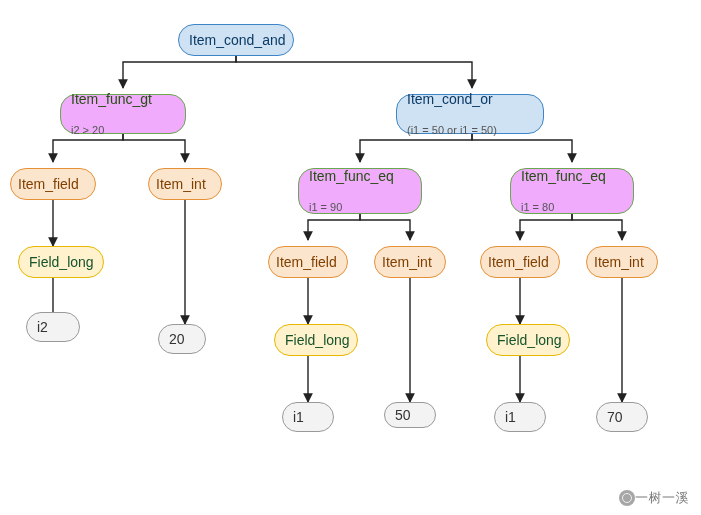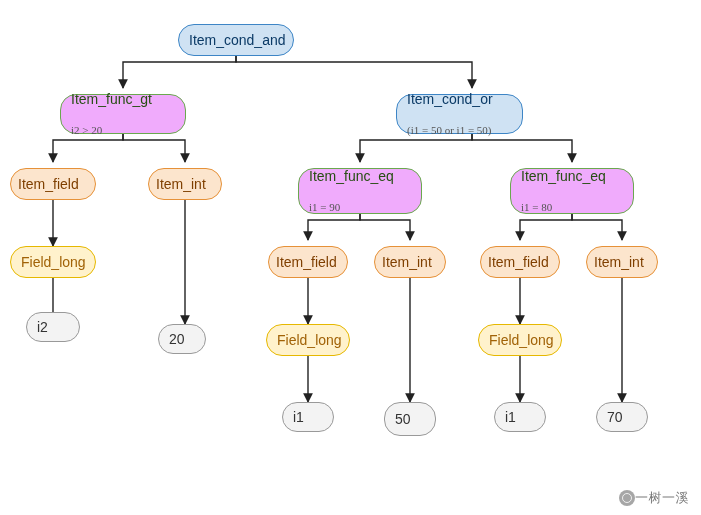--- a/index.html
+++ b/index.html
@@ -1,24 +1,24 @@
 <!DOCTYPE html>
 <html><head>
 <meta charset="utf-8">
 <style>
   * { box-sizing: border-box; margin: 0; padding: 0; }
   body { width: 701px; height: 515px; font-family: Arial, Helvetica, sans-serif; position: relative; background: #fff; }
   svg.wires { position: absolute; inset: 0; width: 701px; height: 515px; pointer-events: none; }
   .node { position: absolute; border: 1px solid; border-radius: 16px; display: flex; flex-direction: column; align-items: flex-start; justify-content: center; padding: 6px 10px; font-size: 14px; line-height: 1.2; }
   .node .title { font-weight: 400; }
-  .node .sub { font-size: 11px; color: #555; margin-top: 16px; font-family: Liberation Serif, serif; }
+  .node .sub { font-size: 11px; color: #555; margin-top: 16px; }
   .blue  { background: #cfe2f3; border-color: #3d85c6; color: #0b3a66; }
   .green { background: #f0abfc; border-color: #6aa84f; color: #274e13; }
   .orange{ background: #fce5cd; border-color: #e69138; color: #7f3f00; padding-left: 7px; }
-  .yellow{ background: #fff2cc; border-color: #e6b800; color: #a16207; }
+  .yellow{ background: #fff2cc; border-color: #e6b800; color: #14532d; margin-left: 8px; }
   .gray  { background: #f3f3f3; border-color: #999; color: #333; }
   .signature { position: absolute; right: 12px; bottom: 8px; font-size: 13px; color: rgba(0,0,0,0.55); font-family: "Heiti SC","Microsoft YaHei",Arial,sans-serif; letter-spacing: 0.5px; display: flex; align-items: center; }
   .sig-icon { width: 16px; height: 16px; border-radius: 50%; background: rgba(0,0,0,0.35); display: inline-block; position: relative; }
   .sig-icon::after { content: ""; position: absolute; inset: 3px; border: 1.5px solid rgba(255,255,255,0.8); border-radius: 50%; }
 </style>
 </head>
 <body>
 
 <svg class="wires" viewBox="0 0 701 515">
   <defs>
@@ -62,21 +62,21 @@
 </svg>
 
 <div class="node blue" style="left:178px;top:24px;width:116px;height:32px">
     <span class="title">Item_cond_and</span>
   </div>
 
 <div class="node green" style="left:60px;top:94px;width:126px;height:40px">
     <span class="title">Item_func_gt</span>
     <span class="sub">i2 &gt; 20</span>
   </div>
-<div class="node blue" style="left:396px;top:94px;width:127px;height:40px">
+<div class="node blue" style="left:396px;top:94px;width:148px;height:40px">
     <span class="title">Item_cond_or</span>
     <span class="sub">(i1 = 50 or i1 = 50)</span>
   </div>
 
 <div class="node orange" style="left:10px;top:168px;width:86px;height:32px">
     <span class="title">Item_field</span>
   </div>
 <div class="node orange" style="left:148px;top:168px;width:74px;height:32px">
     <span class="title">Item_int</span>
   </div>
@@ -117,21 +117,21 @@
 <div class="node yellow" style="left:266px;top:324px;width:84px;height:32px">
     <span class="title">Field_long</span>
   </div>
 <div class="node yellow" style="left:478px;top:324px;width:84px;height:32px">
     <span class="title">Field_long</span>
   </div>
 
 <div class="node gray" style="left:282px;top:402px;width:52px;height:30px">
     <span class="title">i1</span>
   </div>
-<div class="node gray" style="left:384px;top:402px;width:52px;height:34px">
+<div class="node gray" style="left:384px;top:402px;width:52px;height:26px">
     <span class="title">50</span>
   </div>
 <div class="node gray" style="left:494px;top:402px;width:52px;height:30px">
     <span class="title">i1</span>
   </div>
 <div class="node gray" style="left:596px;top:402px;width:52px;height:30px">
     <span class="title">70</span>
   </div>
 
 <div class="signature">

